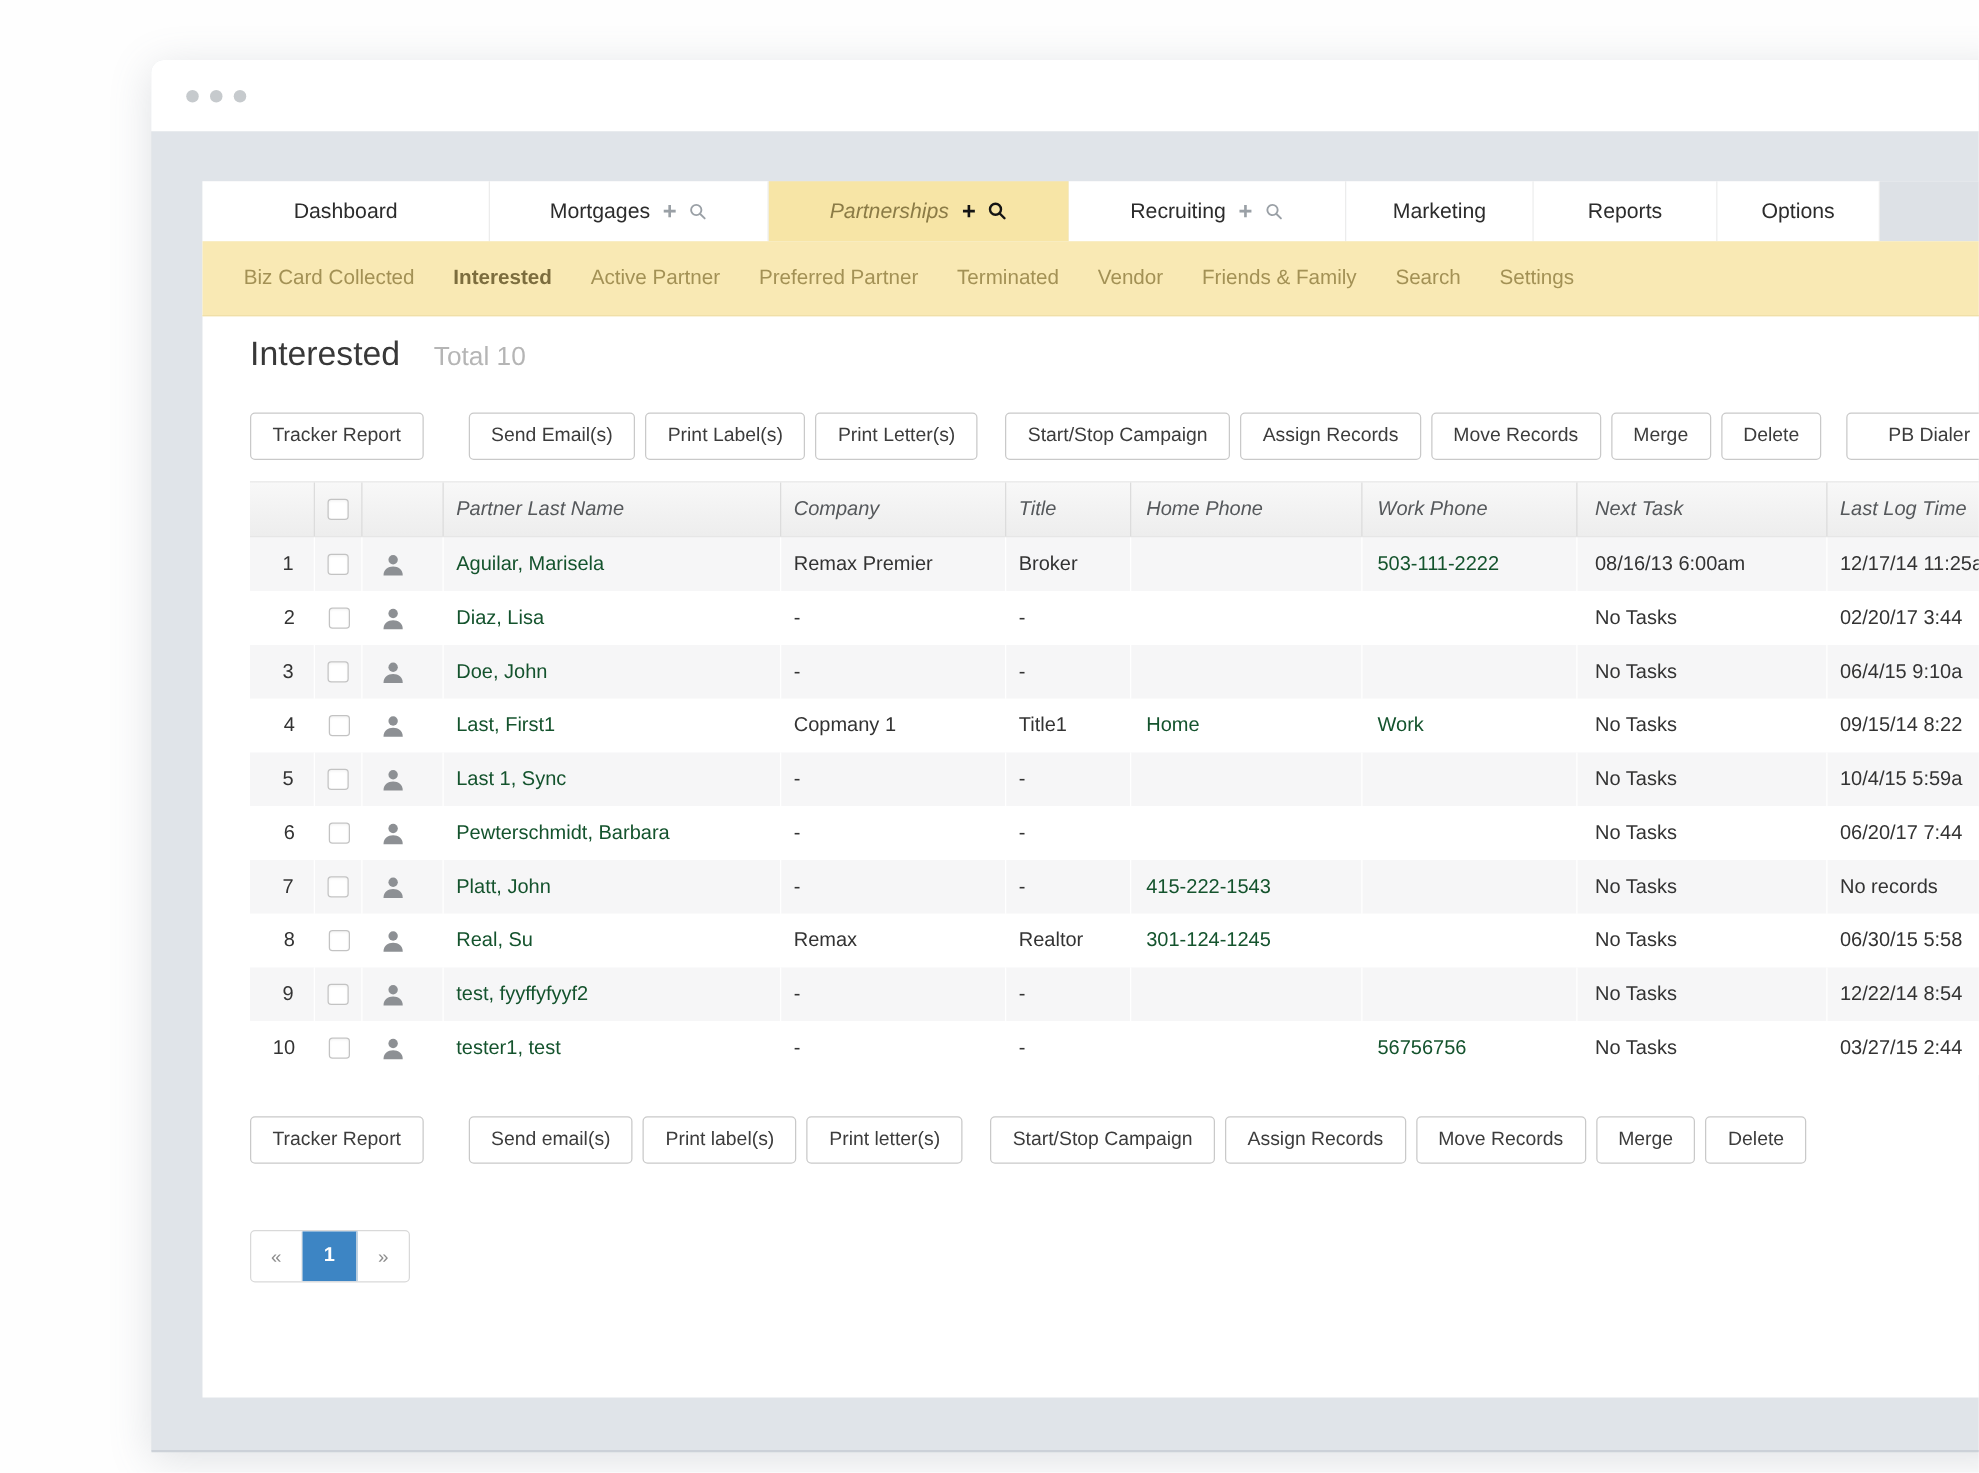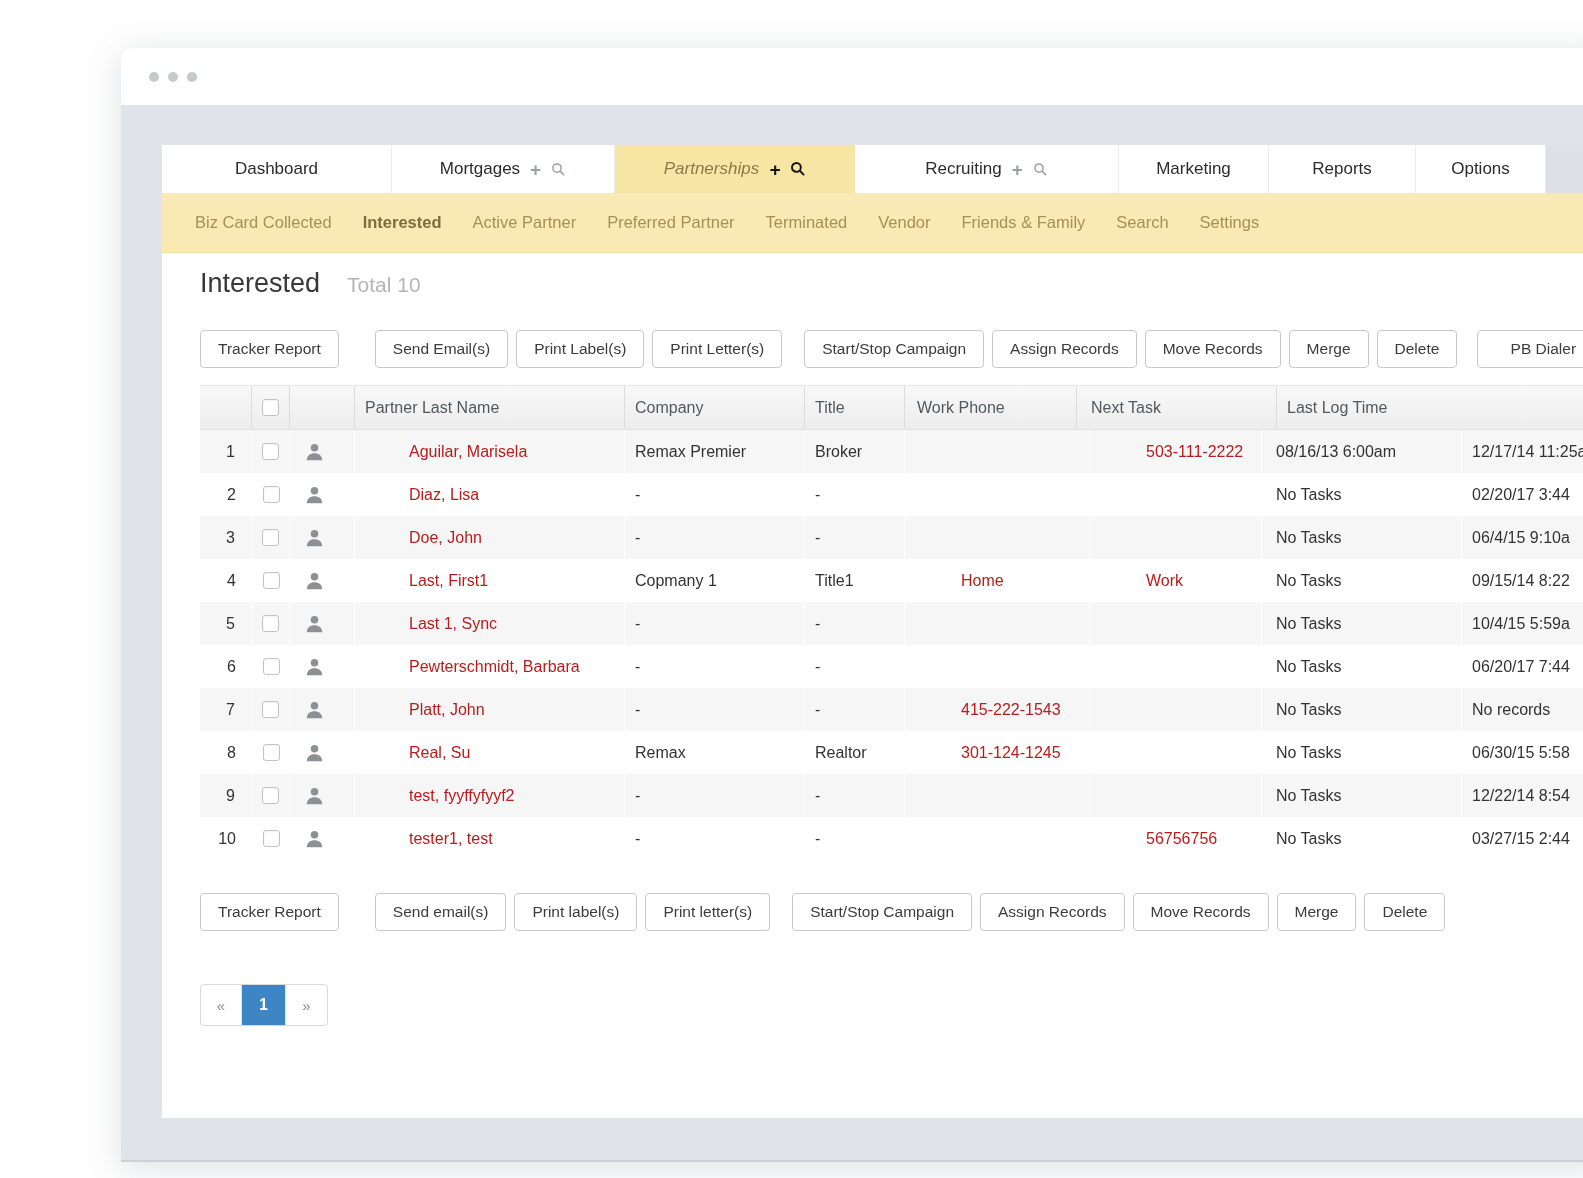--- a/index.html
+++ b/index.html
@@ -17,21 +17,21 @@
   .dot { width:10px; height:10px; border-radius:50%; background:#c6cacd; }
 
   
   .panel { position:absolute; left:41px; top:97px; right:0; bottom:42px; background:#fff; }
 
   
   .tabbar { position:absolute; left:0; top:0; right:0; height:48px; background:#dde1e6; display:flex; }
   .tab { height:48px; background:#fff; border-right:1px solid #ececec;
          display:flex; align-items:center; justify-content:center; gap:10px;
          font-size:17px; color:#2c2c2c; cursor:default; }
-  .tab.w1{width:230px}.tab.w2{width:223px}.tab.w3{width:240px}.tab.w4{width:264px}
+  .tab.w1{width:230px}.tab.w2{width:223px}.tab.w3{width:240px}.tab.w4{width:222px}
   .tab.w5{width:150px}.tab.w6{width:147px}.tab.w7{width:130px}
   .tab.active { background:#f7e5a6; color:#8b7b46; border-right:none;font-style:italic; }
   .tab .plus { font-size:19px; font-weight:700; color:#9aa0a6; line-height:1; }
   .tab svg { color:#9aa0a6; }
   .tab.active .plus, .tab.active svg { color:#141414; }
 
   
   .subnav { position:absolute; left:0; top:48px; right:0; height:60px; background:#f9e9b4;
             border-bottom:1px solid #f0dfa8; display:flex; align-items:center;
             gap:31px; padding-left:33px; font-size:16.5px; color:#a39155; }
@@ -53,34 +53,34 @@
   .toolbar .btn:nth-child(1) { margin-right:36px;text-align:center; }
   .toolbar .btn:nth-child(4) { margin-right:22px;text-align:center; }
   .toolbar-top .btn:nth-child(9) { margin-right:20px; }
   .btn.clip { min-width:132px; }
 
   
   .table { position:absolute; left:38px; top:240px; width:1432px; }
   .thead { display:flex; height:45px; background:linear-gradient(#f8f8f8,#ededed);
            border-top:1px solid #e6e6e6; border-bottom:1px solid #e0e0e0;
            color:#55585b; font-size:16px; }
-  .thead > div { border-right:1px solid #dcdcdc; }
+  .thead > div { border-right:1px solid #dcdcdc;font-style:italic; }
   .thead > div:last-child { border-right:none; }
   .th,.td { display:flex; align-items:center; padding-left:10px; overflow:hidden; white-space:nowrap; }
   .c-num{width:52px; justify-content:flex-end; padding:0 16px 0 0;}
   .c-cb {width:38px; justify-content:center; padding-left:0;}
   .c-av {width:65px; padding-left:14px;}
   .c-name{width:270px} .c-co{width:180px} .c-ti{width:100px}
   .c-hp{width:185px; padding-left:12px} .c-wp{width:172px; padding-left:12px}
   .c-nt{width:200px; padding-left:14px} .c-ll{width:165px;}
   .trow { display:flex; height:43px; font-size:16px; color:#333; background:#fff; }
   .trow.odd { background:#f6f6f7; }
   .trow.odd > div { border-right:1px solid #fff; }
   .trow > div:last-child { border-right:none; }
-  .cell-link { color:#b91c1c; text-decoration:none; cursor:pointer;margin-left:44px; }
+  .cell-link { color:#14532d; text-decoration:none; cursor:pointer; }
   .checkbox { width:17px; height:17px; border:1px solid #c3c3c3; border-radius:3px;
               background:#fff; display:inline-block; box-shadow:inset 0 1px 2px rgba(0,0,0,.05); }
 
   
   .pager { position:absolute; left:38px; top:839px; display:flex; border:1px solid #d9d9d9;
            border-radius:4px; overflow:hidden; background:#fff; width:max-content; }
   .pg { width:41px; height:40px; display:flex; align-items:center; justify-content:center;
         font-size:15px; color:#8e8e8e; border-right:1px solid #e6e6e6; cursor:pointer; }
   .pg:last-child { border-right:none; }
   .pg.current { background:#3d85c4; color:#fff; font-weight:700; width:44px; font-size:16px; }
@@ -171,20 +171,21 @@
     <div class="table">
       <div class="thead">
         <div class="th c-num"></div>
         <div class="th c-cb">
             <span class="checkbox"></span>
           </div>
         <div class="th c-av"></div>
         <div class="th c-name">Partner Last Name</div>
         <div class="th c-co">Company</div>
         <div class="th c-ti">Title</div>
+        <div class="th c-hp">Home Phone</div>
         <div class="th c-wp">Work Phone</div>
         <div class="th c-nt">Next Task</div>
         <div class="th c-ll">Last Log Time</div>
       </div>
 
       <div class="trow odd">
         <div class="td c-num">1</div>
         <div class="td c-cb">
             <span class="checkbox"></span>
           </div>

